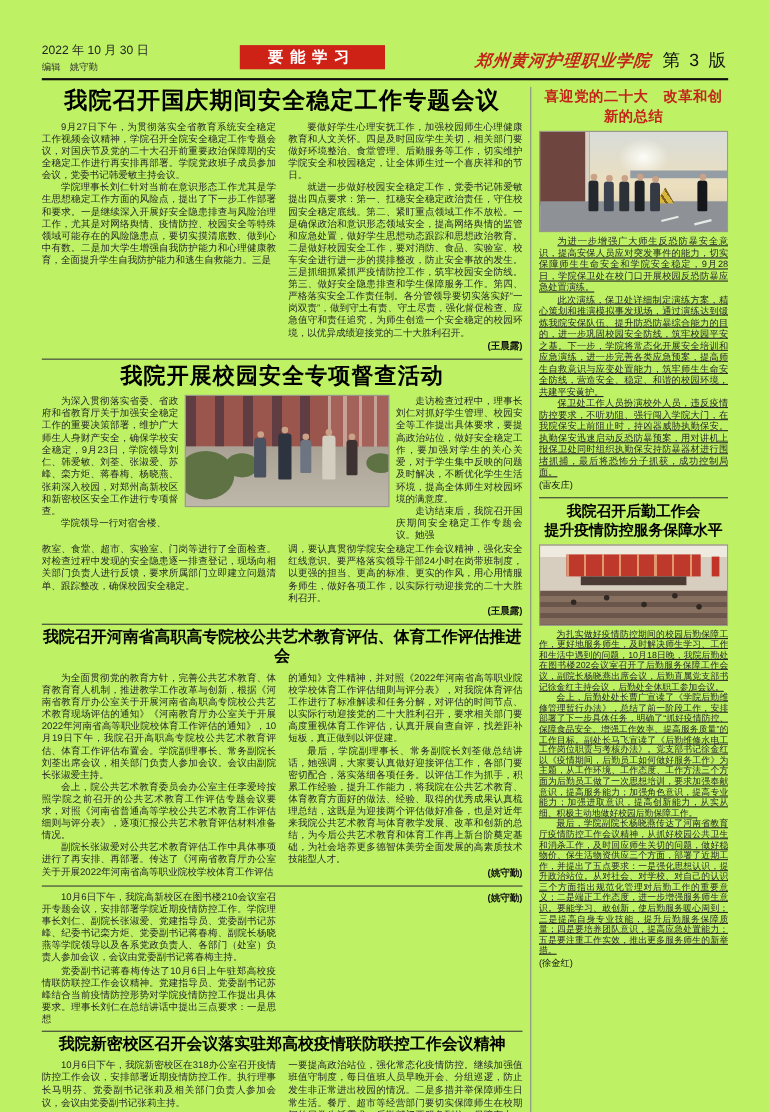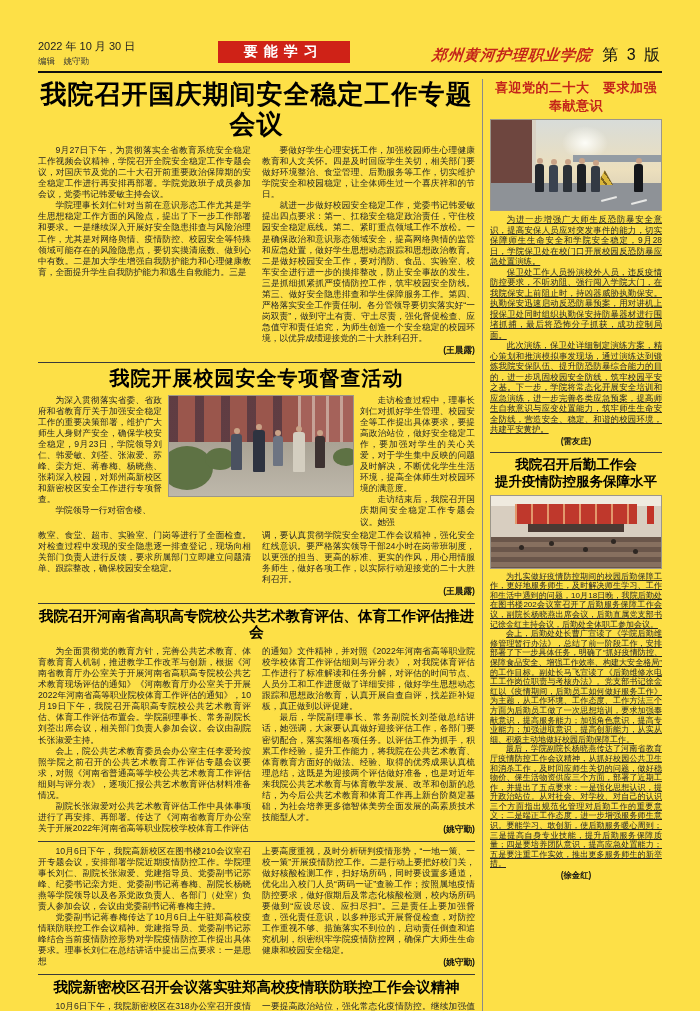--- a/index.html
+++ b/index.html
@@ -1,18 +1,18 @@
 <!DOCTYPE html>
 <html lang="zh"><head>
 <meta charset="utf-8">
 <style>
   html,body{margin:0;padding:0;background:#e8e5df;}
   .page{
     position:relative;width:700px;height:1011px;margin:0 auto;
-    background:#fde047;box-sizing:border-box;padding:40px 38px 8px 38px;
+    background:#bef264;box-sizing:border-box;padding:40px 38px 8px 38px;
     overflow:hidden;font-family:"Liberation Sans",sans-serif;color:#1c1c1c;
   }
   
   .hdr{display:flex;align-items:flex-end;justify-content:space-between;padding-bottom:5px;}
   .hdr-left{line-height:1.25;}
   .hdr-date{font-size:11px;color:#222;}
   .hdr-editor{font-size:8.5px;color:#333;margin-top:2px;}
   .hdr-banner{
     background:#cf2217;color:#fff;font-weight:bold;font-size:14px;
     padding:2px 26px;letter-spacing:6px;align-self:center;margin-bottom:2px;
@@ -22,38 +22,38 @@
     letter-spacing:1px;font-family:"Liberation Serif",serif;transform:skewX(-6deg);}
   .pageno{font-size:16px;color:#111;letter-spacing:2px;}
   .hdr-rule{border-top:2.5px solid #101010;margin-bottom:6px;}
   
   .content{display:flex;height:938px;}
   .main-col{width:437px;flex:0 0 437px;padding-right:7px;}
   .sidebar{flex:1;border-left:1px solid #8a8a8a;padding-left:7px;overflow:hidden;}
   
   .art p{font-size:8.7px;line-height:1.27;text-align:justify;text-indent:2em;margin:0;color:#262626;}
   .hl{text-align:center;font-weight:bold;color:#000;margin:1px 0 5px 0;line-height:1.15;}
-  .hl-xl{font-size:26px;letter-spacing:1px;}
+  .hl-xl{font-size:21px;letter-spacing:1px;}
   .hl-l{font-size:20px;letter-spacing:1px;}
   .hl-m{font-size:14.5px;}
   .hl-a4{font-size:16.5px;}
   .hl-a5{font-size:14.5px;text-align:center;}
   .cols{display:flex;gap:11px;}
   .col{flex:1;min-width:0;}
   .byline{text-align:right;font-weight:bold;font-size:8.7px;margin-top:1px;color:#111;}
   .hsep{border-top:1px solid #3a3a3a;margin:5px 0 4px 0;}
   .row3{display:flex;gap:6px;margin-bottom:2px;}
   .row3 .c-left{flex:0 0 124px;}
   .row3 .c-right{flex:1;min-width:0;}
   
   .sb-art p{font-size:8.4px;line-height:1.25;text-align:justify;text-indent:2em;margin:0;color:#262626;text-decoration:underline;}
   .sb-art.small p{font-size:8px;line-height:1.2;}
   .sb-hl-red{color:#c4241a;font-size:13px;font-weight:bold;text-align:center;margin:0 0 4px 0;letter-spacing:0.5px;}
   .sb-hl-blk{color:#000;font-size:13.5px;font-weight:bold;text-align:center;line-height:1.25;margin:2px 0 4px 0;}
-  .sb-byline{text-align:center;font-weight:bold;font-size:8.4px;color:#111;margin-top:1px;}
+  .sb-byline{text-align:left;font-weight:normal;font-size:8.4px;color:#111;margin-top:1px;}
   
   .photo{position:relative;overflow:hidden;background:#b9b2a4;border:1px solid #9c968a;box-sizing:border-box;}
   .fig{position:absolute;border-radius:3px 3px 1px 1px;background:#38404c;}
   .fig::before{content:"";position:absolute;top:-6px;left:50%;transform:translateX(-50%);
     width:6px;height:6px;border-radius:50%;background:#c9a287;}
   
   .ph-a{flex:0 0 186px;height:102px;}
   .ph-a .bldg{position:absolute;inset:0 0 auto 0;height:46%;background:#9a564c;
     background-image:repeating-linear-gradient(90deg,rgba(25,30,55,.45) 0 9px,rgba(0,0,0,0) 9px 26px);}
   .ph-a .bldg2{position:absolute;top:0;right:0;width:30%;height:58%;background:#a5625a;
@@ -162,37 +162,36 @@
 
       <article class="art">
         <h1 class="hl hl-m">我院召开河南省高职高专院校公共艺术教育评估、体育工作评估推进会</h1>
         <div class="cols">
           <div class="col">
             <p>为全面贯彻党的教育方针，完善公共艺术教育、体育教育育人机制，推进教学工作改革与创新，根据《河南省教育厅办公室关于开展河南省高职高专院校公共艺术教育现场评估的通知》《河南教育厅办公室关于开展2022年河南省高等职业院校体育工作评估的通知》，10月19日下午，我院召开高职高专院校公共艺术教育评估、体育工作评估布置会。学院副理事长、常务副院长刘荃出席会议，相关部门负责人参加会议。会议由副院长张淑爱主持。</p>
             <p>会上，院公共艺术教育委员会办公室主任李爱玲按照学院之前召开的公共艺术教育工作评估专题会议要求，对照《河南省普通高等学校公共艺术教育工作评估细则与评分表》，逐项汇报公共艺术教育评估材料准备情况。</p>
             <p>副院长张淑爱对公共艺术教育评估工作中具体事项进行了再安排、再部署。传达了《河南省教育厅办公室关于开展2022年河南省高等职业院校学校体育工作评估</p>
           </div>
           <div class="col">
-            <p style="text-indent:0;">的通知》文件精神，并对照《2022年河南省高等职业院校学校体育工作评估细则与评分表》，对我院体育评估工作进行了标准解读和任务分解，对评估的时间节点、人员分工和工作进度做了详细安排，做好学生思想动态跟踪和思想政治教育，认真开展自查自评，找差距补短板，真正做到以评促建。</p>
+            <p style="text-indent:0;">的通知》文件精神，并对照《2022年河南省高等职业院校学校体育工作评估细则与评分表》，对我院体育评估工作进行了标准解读和任务分解，对评估的时间节点、以实际行动迎接党的二十大胜利召开，要求相关部门要高度重视体育工作评估，认真开展自查自评，找差距补短板，真正做到以评促建。</p>
             <p>最后，学院副理事长、常务副院长刘荃做总结讲话，她强调，大家要认真做好迎接评估工作，各部门要密切配合，落实落细各项任务。以评估工作为抓手，积累工作经验，提升工作能力，将我院在公共艺术教育、体育教育方面好的做法、经验、取得的优秀成果认真梳理总结，这既是为迎接两个评估做好准备，也是对近年来我院公共艺术教育与体育教学发展、改革和创新的总结，为今后公共艺术教育和体育工作再上新台阶奠定基础，为社会培养更多德智体美劳全面发展的高素质技术技能型人才。</p>
             <div class="byline">(姚守勤)</div>
           </div>
         </div>
       </article>
 
       <div class="hsep"></div>
 
       <article class="art">
         <div class="cols">
           <div class="col">
             <p>10月6日下午，我院高新校区在图书楼210会议室召开专题会议，安排部署学院近期疫情防控工作。学院理事长刘仁、副院长张淑爱、党建指导员、党委副书记苏峰、纪委书记栾方炬、党委副书记蒋春梅、副院长杨晓燕等学院领导以及各系党政负责人、各部门（处室）负责人参加会议，会议由党委副书记蒋春梅主持。</p>
             <p>党委副书记蒋春梅传达了10月6日上午驻郑高校疫情联防联控工作会议精神。党建指导员、党委副书记苏峰结合当前疫情防控形势对学院疫情防控工作提出具体要求。理事长刘仁在总结讲话中提出三点要求：一是思想</p>
           </div>
           <div class="col">
-            <p style="text-indent:0;">上要高度重视，及时分析研判疫情形势，“一地一策、一校一策”开展疫情防控工作。二是行动上要把好校门关，做好核酸检测工作，扫好场所码，同时要设置多通道，优化出入校门人员“两码一证”查验工作；按照属地疫情防控要求，做好假期后及常态化核酸检测，校内场所码要做到“应设尽设、应扫尽扫”。三是责任上要加强督查，强化责任意识，以多种形式开展督促检查，对防控工作重视不够、措施落实不到位的，启动责任倒查和追究机制，织密织牢学院疫情防控网，确保广大师生生命健康和校园安全稳定。</p>
             <div class="byline">(姚守勤)</div>
           </div>
         </div>
       </article>
 
       <div class="hsep"></div>
 
       <article class="art">
         <h1 class="hl hl-a5">我院新密校区召开会议落实驻郑高校疫情联防联控工作会议精神</h1>
         <div class="cols">
@@ -205,40 +204,40 @@
 
           </div>
         </div>
       </article>
 
     </main>
 
     <aside class="sidebar">
 
       <article class="sb-art">
-        <h2 class="sb-hl-red">喜迎党的二十大　要求加强奉献意识</h2>
+        <h2 class="sb-hl-red">喜迎党的二十大　改革和创新的总结</h2>
         <div class="photo ph-b">
           <div class="sky"></div>
           <div class="glare"></div>
           <div class="pillar"></div>
           <div class="bridge"></div>
           <div class="ground"></div>
           <div class="mark" style="right:14px;"></div>
           <div class="mark" style="right:44px;bottom:12%;"></div>
           <div class="barrier"></div>
           <div class="fig" style="left:44px;top:44px;width:9px;height:28px;background:#23272e;"></div>
           <div class="fig" style="left:58px;top:45px;width:9px;height:27px;background:#3a4250;"></div>
           <div class="fig" style="left:72px;top:45px;width:9px;height:27px;background:#2c3138;"></div>
           <div class="fig" style="left:86px;top:44px;width:9px;height:28px;background:#1e2126;"></div>
           <div class="fig" style="left:100px;top:46px;width:9px;height:26px;background:#343a44;"></div>
           <div class="fig" style="right:18px;top:44px;width:9px;height:28px;background:#15171b;"></div>
         </div>
         <p>为进一步增强广大师生反恐防暴安全意识，提高安保人员应对突发事件的能力，切实保障师生生命安全和学院安全稳定，9月28日，学院保卫处在校门口开展校园反恐防暴应急处置演练。</p>
+        <p>此次演练，保卫处详细制定演练方案，精心策划和推演模拟事发现场，通过演练达到锻炼我院安保队伍、提升防恐防暴综合能力的目的，进一步巩固校园安全防线，筑牢校园平安之基。下一步，学院将常态化开展安全培训和应急演练，进一步完善各类应急预案，提高师生自救意识与应变处置能力，筑牢师生生命安全防线，营造安全、稳定、和谐的校园环境，共建平安黄护。</p>
         <p>保卫处工作人员扮演校外人员，违反疫情防控要求，不听劝阻、强行闯入学院大门，在我院保安上前阻止时，持凶器威胁执勤保安。执勤保安迅速启动反恐防暴预案，用对讲机上报保卫处同时组织执勤保安持防暴器材进行围堵抓捕，最后将恐怖分子抓获，成功控制局面。</p>
-        <p>此次演练，保卫处详细制定演练方案，精心策划和推演模拟事发现场，通过演练达到锻炼我院安保队伍、提升防恐防暴综合能力的目的，进一步巩固校园安全防线，筑牢校园平安之基。下一步，学院将常态化开展安全培训和应急演练，进一步完善各类应急预案，提高师生自救意识与应变处置能力，筑牢师生生命安全防线，营造安全、稳定、和谐的校园环境，共建平安黄护。</p>
         <div class="sb-byline">(雷友庄)</div>
       </article>
 
       <div class="hsep"></div>
 
       <article class="sb-art small">
         <h2 class="sb-hl-blk">
           <span>我院召开后勤工作会</span><br>
           <span>提升疫情防控服务保障水平</span>
         </h2>
@@ -248,20 +247,20 @@
           <div class="stage"></div>
           <div class="flag"></div>
           <div class="rows"></div>
           <div class="head" style="left:28px;bottom:18px;"></div>
           <div class="head" style="left:58px;bottom:22px;"></div>
           <div class="head" style="left:92px;bottom:16px;"></div>
           <div class="head" style="left:120px;bottom:24px;"></div>
           <div class="head" style="left:142px;bottom:14px;"></div>
         </div>
         <p>为扎实做好疫情防控期间的校园后勤保障工作，更好地服务师生，及时解决师生学习、工作和生活中遇到的问题，10月18日晚，我院后勤处在图书楼202会议室召开了后勤服务保障工作会议，副院长杨晓燕出席会议，后勤直属党支部书记徐金红主持会议，后勤处全体职工参加会议。</p>
-        <p>会上，后勤处处长曹广宣读了《学院后勤维修管理暂行办法》，总结了前一阶段工作，安排部署了下一步具体任务，明确了“抓好疫情防控、保障食品安全、增强工作效率、构建大安全格局”的工作目标。副处长马飞宣读了《后勤维修水电工工作岗位职责与考核办法》。党支部书记徐金红以《疫情期间，后勤员工如何做好服务工作》为主题，从工作环境、工作态度、工作方法三个方面为后勤员工做了一次思想培训，要求加强奉献意识，提高服务能力；加强角色意识，提高专业能力；加强进取意识，提高创新能力，从实从细、积极主动地做好校园后勤保障工作。</p>
+        <p>会上，后勤处处长曹广宣读了《学院后勤维修管理暂行办法》，总结了前一阶段工作，安排部署了下一步具体任务，明确了“抓好疫情防控、保障食品安全、增强工作效率、提高服务质量”的工作目标。副处长马飞宣读了《后勤维修水电工工作岗位职责与考核办法》。党支部书记徐金红以《疫情期间，后勤员工如何做好服务工作》为主题，从工作环境、工作态度、工作方法三个方面为后勤员工做了一次思想培训，要求加强奉献意识，提高服务能力；加强角色意识，提高专业能力；加强进取意识，提高创新能力，从实从细、积极主动地做好校园后勤保障工作。</p>
         <p>最后，学院副院长杨晓燕传达了河南省教育厅疫情防控工作会议精神，从抓好校园公共卫生和消杀工作，及时回应师生关切的问题，做好稳物价、保生活物资供应三个方面，部署了近期工作，并提出了五点要求：一是强化思想认识，提升政治站位。从对社会、对学校、对自己的认识三个方面指出规范化管理对后勤工作的重要意义；二是端正工作态度，进一步增强服务师生意识。要能学习、敢创新，使后勤服务暖心周到；三是提高自身专业技能，提升后勤服务保障质量；四是要培养团队意识，提高应急处置能力；五是要注重工作实效，推出更多服务师生的新举措。</p>
         <div class="sb-byline">(徐金红)</div>
       </article>
 
     </aside>
   </div>
 </div>
 
 </body></html>

